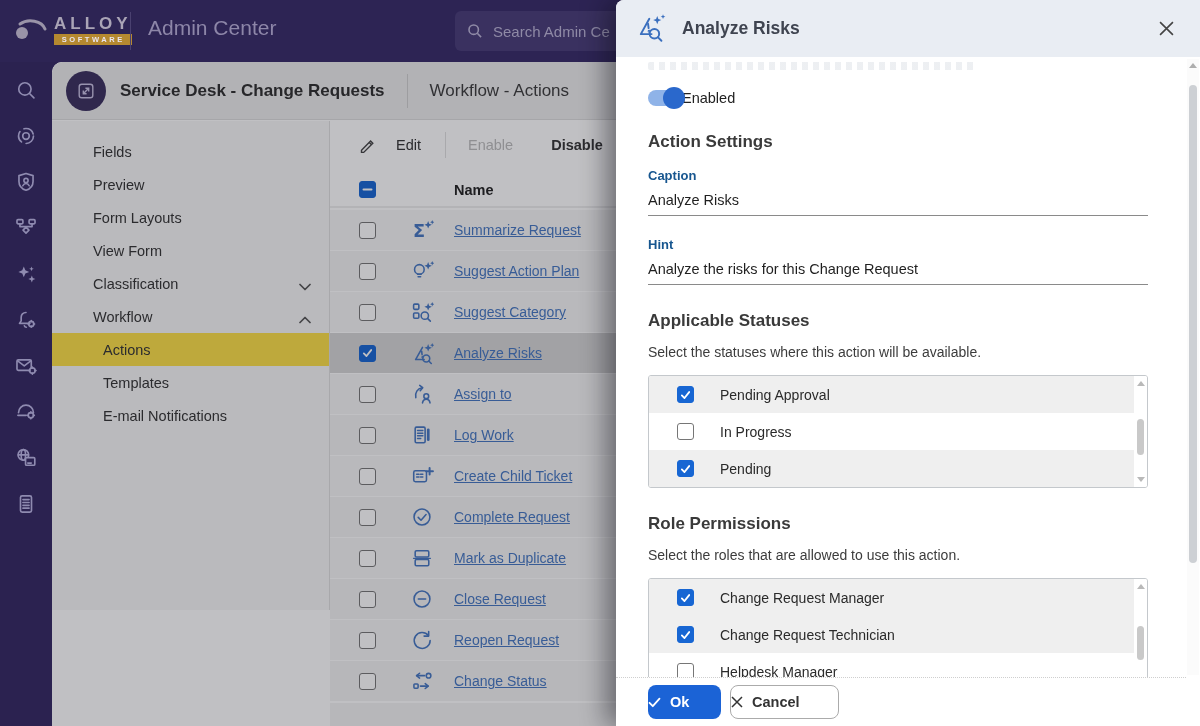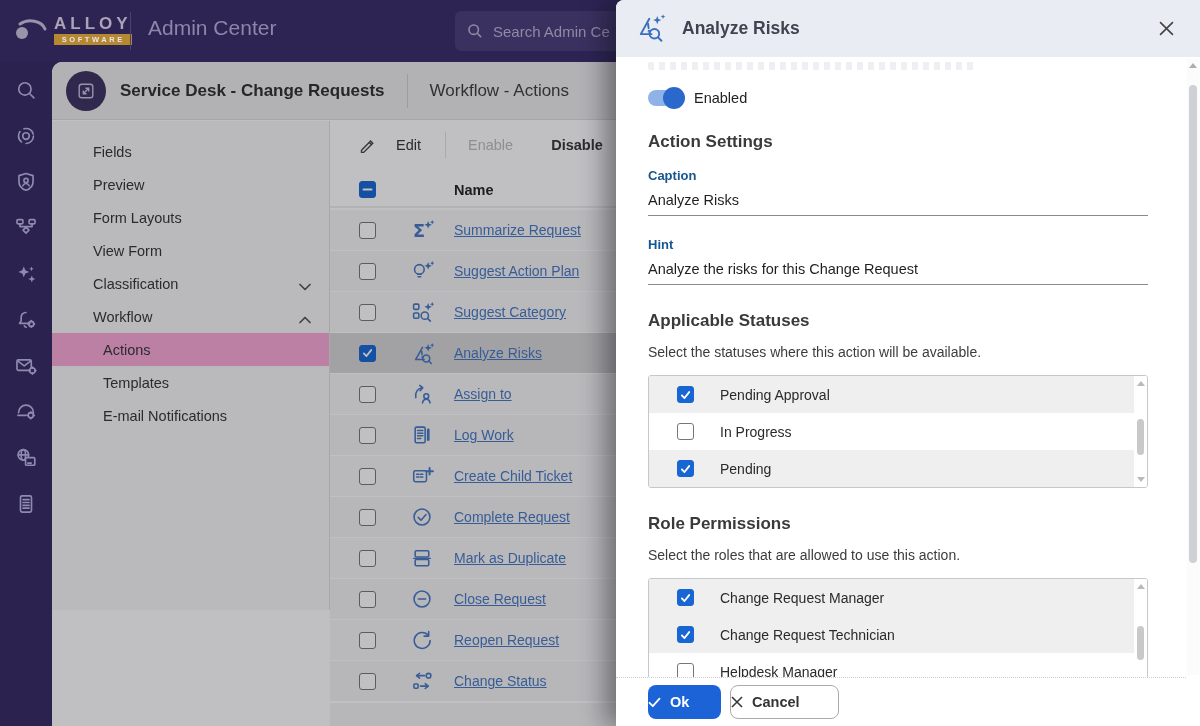--- a/index.html
+++ b/index.html
@@ -27,21 +27,21 @@
   .content { position:absolute; left:52px; top:62px; width:1148px; height:664px; background:#fff; border-top-left-radius:10px; overflow:hidden; z-index:6; }
   .page-header { position:absolute; left:0; top:0; width:100%; height:58px; background:#ececec; border-bottom:1px solid #dcdcdc; border-top-left-radius:10px; display:flex; align-items:center; padding-left:14px; gap:14px; }
   .avatar { width:40px; height:40px; border-radius:50%; background:#3a2f5e; display:flex; align-items:center; justify-content:center; }
   .page-title { font-size:17px; font-weight:bold; color:#2e2e2e; }
   .header-sep { width:1px; height:34px; background:#cfcfcf; margin:0 8px; }
   .page-subtitle { font-size:17px; color:#3c3c3c; }
 
   .nav { position:absolute; left:0; top:59px; width:278px; height:489px; background:#f7f7f7; border-right:1px solid #dedede; padding-top:14px; }
   .nav-item { position:relative; height:33px; display:flex; align-items:center; padding-left:41px; font-size:14.5px; color:#333; cursor:pointer; }
   .nav-item.child { padding-left:51px; }
-  .nav-item.selected { background:#f9a8d4; }
+  .nav-item.selected { background:#fde047; }
   .nav-chevron { position:absolute; right:18px; top:11px; color:#555; }
 
   .table-area { position:absolute; left:278px; top:59px; width:870px; height:605px; background:#fff; }
   .toolbar { position:absolute; left:0; top:0; width:100%; height:47px; display:flex; align-items:center; }
   .tb-btn { display:flex; align-items:center; gap:20px; font-size:14.5px; color:#333; cursor:pointer; padding:6px 10px; }
   .tb-btn.disabled { color:#bcbcbc; cursor:default; }
   .tb-btn.strong { font-weight:bold; }
   .tb-sep { width:1px; height:26px; background:#e0e0e0; margin:0 12px 0 14px; }
   .thead { position:absolute; left:0; top:52px; width:100%; height:35px; display:flex; align-items:center; border-bottom:2px solid #ededed; }
   .th-name { font-size:14.5px; font-weight:bold; color:#222; }
@@ -62,21 +62,21 @@
   .dim { position:absolute; left:52px; top:62px; width:564px; height:664px; background:rgba(24,22,34,0.27); z-index:20; pointer-events:none; border-top-left-radius:10px; }
 
   
   .panel { position:absolute; left:616px; top:0; width:584px; height:726px; background:#fff; z-index:30; box-shadow:-10px 0 26px rgba(10,10,20,0.45); border-top-left-radius:8px; }
   .panel-header { position:absolute; left:0; top:0; width:100%; height:57px; background:#e9edf3; border-top-left-radius:8px; display:flex; align-items:center; padding:0 20px 0 18px; gap:14px; }
   .panel-title { font-size:17.5px; font-weight:bold; color:#3f4450; flex:1; }
   .panel-close { width:28px; height:28px; display:flex; align-items:center; justify-content:center; color:#444; cursor:pointer; }
   .panel-body { position:absolute; left:0; top:57px; width:570px; height:620px; padding:0 36px 0 32px; overflow:hidden; }
   .clip-remnant { margin-top:5px; height:8px; width:330px; overflow:hidden; background:
       repeating-linear-gradient(90deg,#dfe3e8 0 6px,transparent 6px 11px); opacity:.55; border-radius:2px; }
-  .toggle-row { margin-top:20px; display:flex; align-items:center; gap:12px; }
+  .toggle-row { margin-top:20px; display:flex; align-items:center; gap:0; }
   .toggle { position:relative; width:34px; height:16px; border-radius:9px; background:#8fb3e8; cursor:pointer; }
   .toggle .knob { position:absolute; right:-3px; top:-3px; width:22px; height:22px; border-radius:50%; background:#2a68cc; }
   .toggle-label { font-size:14.5px; color:#222; }
   .section-h { margin-top:26px; font-size:17px; font-weight:bold; color:#3a3a3a; }
   .field-label { margin-top:16px; font-size:13px; font-weight:bold; color:#17568f; }
   .field-value { margin-top:9px; width:500px; font-size:14.5px; color:#1f1f1f; padding-bottom:7px; border-bottom:1px solid #8a8a8a; cursor:text; }
   .section-desc { margin-top:13px; font-size:14px; color:#3c3c3c; }
   .listbox { position:relative; margin-top:15px; width:500px; border:1px solid #c4c8cc; border-radius:3px; background:#fff; overflow:hidden; }
   .lrow { height:37px; display:flex; align-items:center; gap:26px; padding-left:28px; width:calc(100% - 13px); cursor:pointer; }
   .lrow.on { background:#efefef; }

